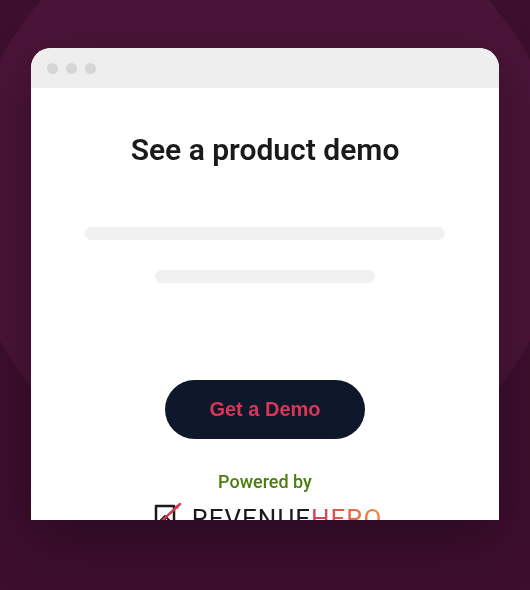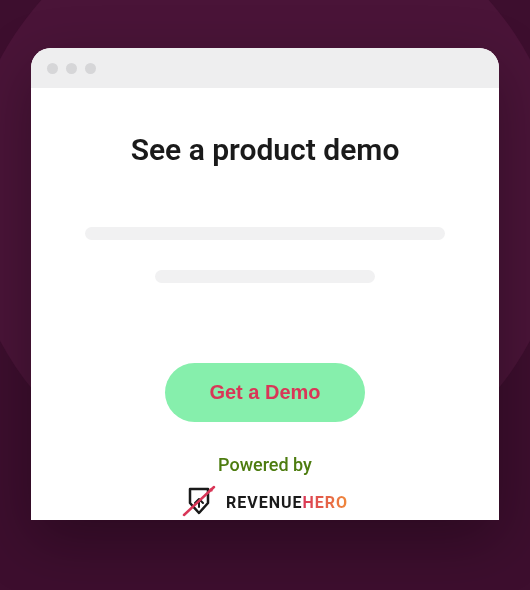--- a/index.html
+++ b/index.html
@@ -68,23 +68,23 @@
       margin: 0 auto 30px auto;
     }
     .placeholder-line.wide {
       width: 360px;
     }
     .placeholder-line.narrow {
       width: 220px;
     }
     .cta-button {
       display: inline-block;
-      margin-top: 50px;
+      margin-top: 67px;
       padding: 18px 44px;
-      background: #86efac;
+      background: #0f172a;
       color: #d93657;
       font-size: 20px;
       font-weight: 700;
       border: none;
       border-radius: 40px;
       cursor: pointer;
     }
     .powered-by {
       margin-top: 32px;
     }
@@ -99,22 +99,22 @@
       align-items: center;
       justify-content: center;
       gap: 10px;
     }
     .brand-icon {
       width: 34px;
       height: 34px;
       position: relative;
     }
     .brand-text {
-      font-size: 16px;
-      font-weight: 700;
+      font-size: 26px;
+      font-weight: 400;
       letter-spacing: 1px;
       display: flex;
     }
     .brand-revenue {
       color: #1a1a1a;
     }
     .brand-hero {
       background: linear-gradient(90deg, #d93657 0%, #f08a3a 100%);
       -webkit-background-clip: text;
       -webkit-text-fill-color: transparent;

